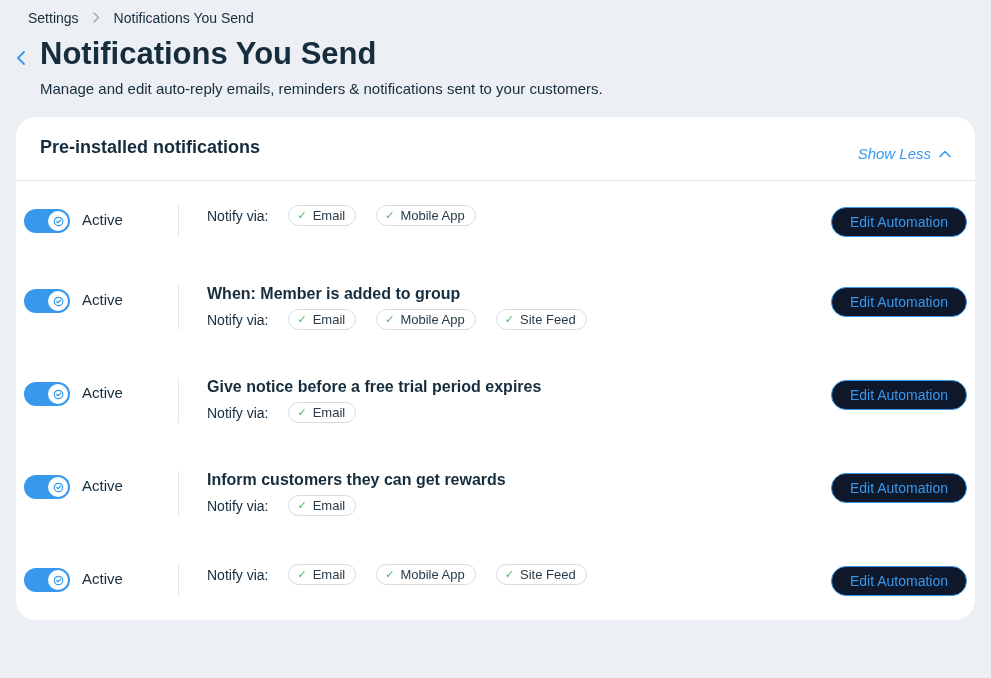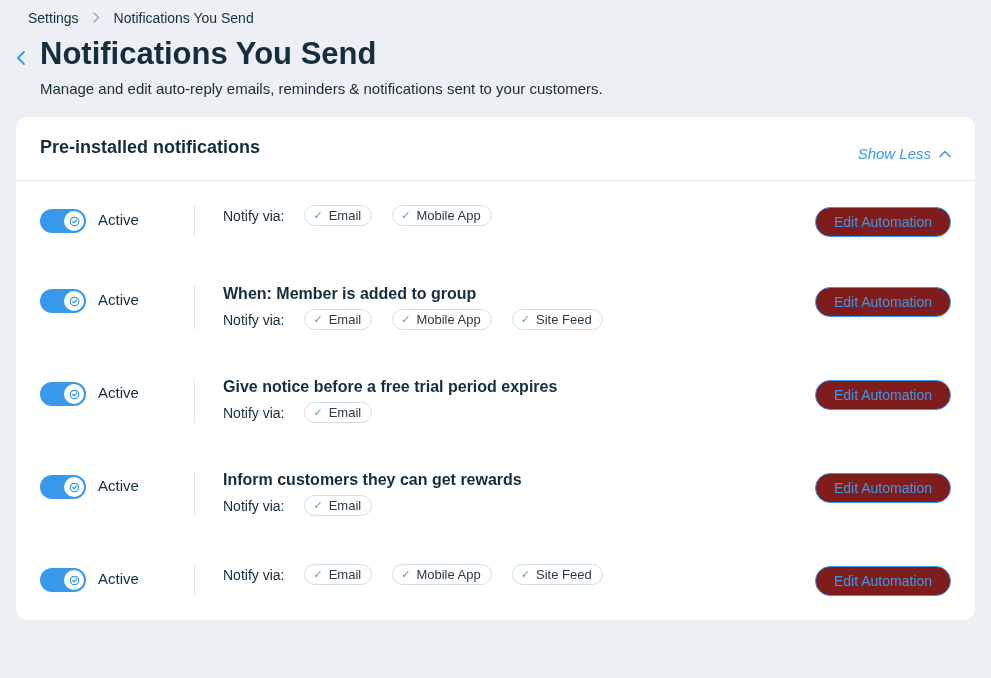--- a/index.html
+++ b/index.html
@@ -40,21 +40,21 @@
     color: #162d3d;
   }
   .header-text p {
     margin: 8px 0 0 0;
     font-size: 15px;
     color: #162d3d;
   }
   .card {
     background: #fff;
     margin: 0 16px 8px 16px;
-    border-radius: 12px;
+    border-radius: 20px;
     overflow: hidden;
   }
   .card-header {
     display: flex;
     justify-content: space-between;
     align-items: flex-start;
     padding: 20px 24px 18px 24px;
     border-bottom: 1px solid #e5e8eb;
   }
   .card-header-left h2 {
@@ -75,21 +75,21 @@
     gap: 8px;
     color: #3899ec;
     font-size: 15px;
     cursor: pointer;
     margin-top: 8px;
     font-style: italic;
   }
   .row {
     display: flex;
     align-items: flex-start;
-    padding: 24px 24px;
+    padding: 24px 8px;
   }
   .toggle-col {
     width: 58px;
     flex: 0 0 auto;
     padding-top: 4px;
   }
   .status-col {
     width: 96px;
     flex: 0 0 auto;
     padding-top: 6px;
@@ -138,21 +138,21 @@
     line-height: 1;
   }
   .action-col {
     flex: 0 0 auto;
     padding-top: 2px;
     padding-left: 16px;
   }
   .btn-outline {
     border: 1px solid #3899ec;
     color: #3899ec;
-    background: #7f1d1d;
+    background: #0f172a;
     border-radius: 20px;
     padding: 6px 18px;
     font-size: 14px;
     cursor: pointer;
   }
   
   .toggle {
     width: 46px;
     height: 24px;
     background: #3899ec;

